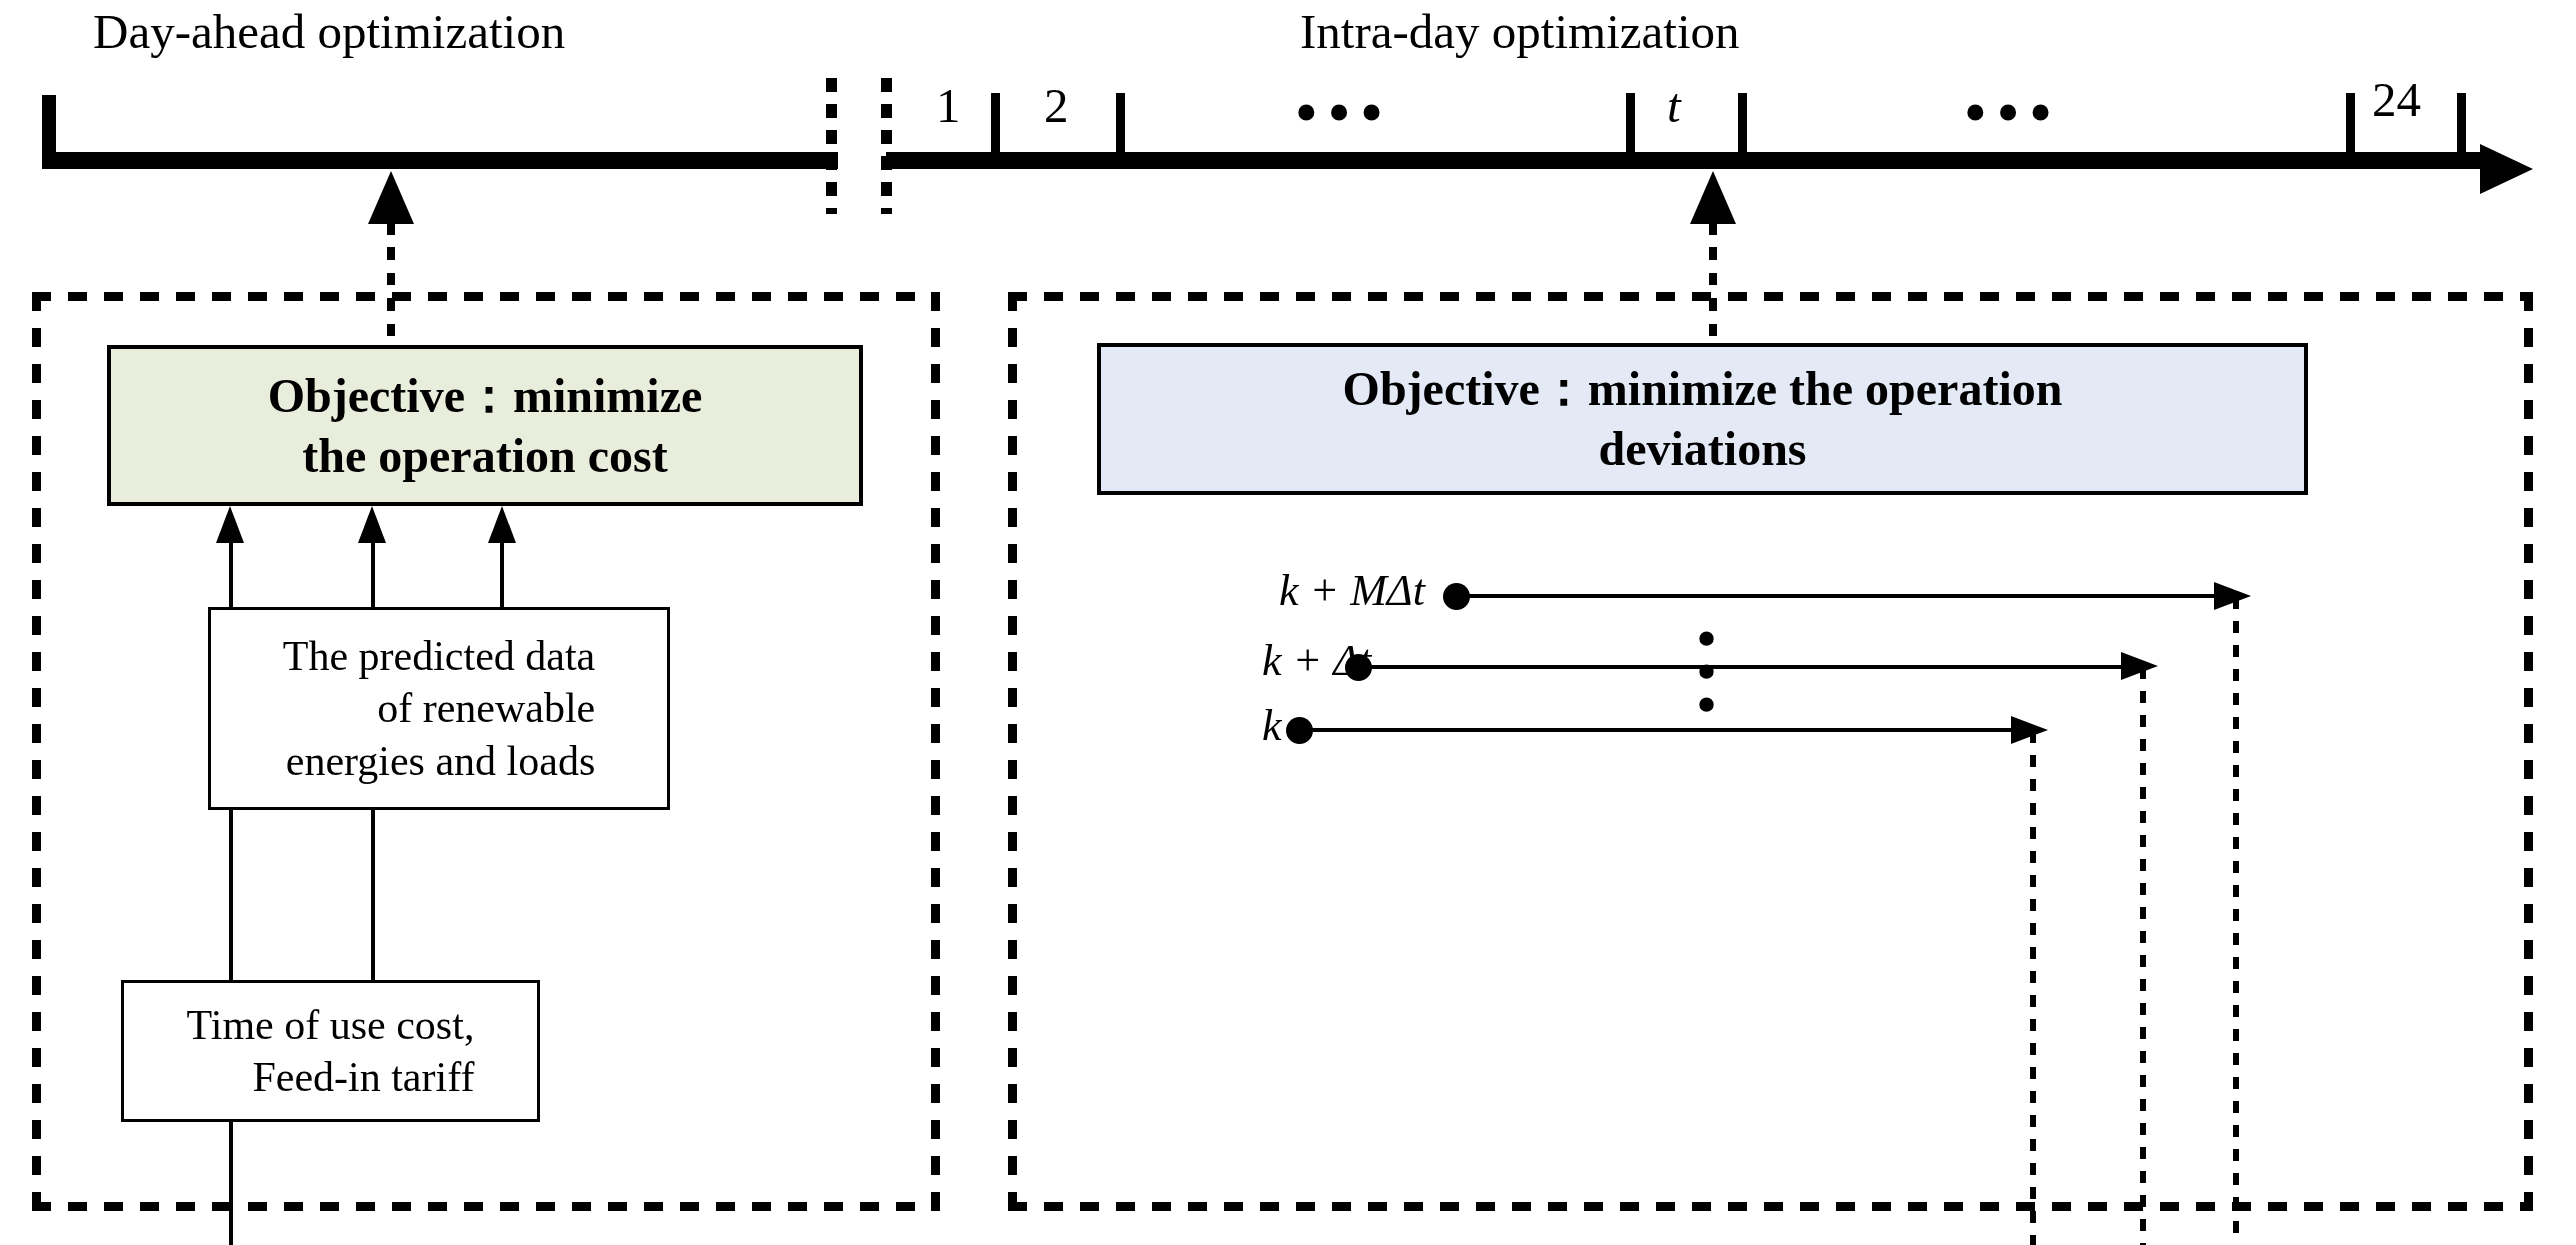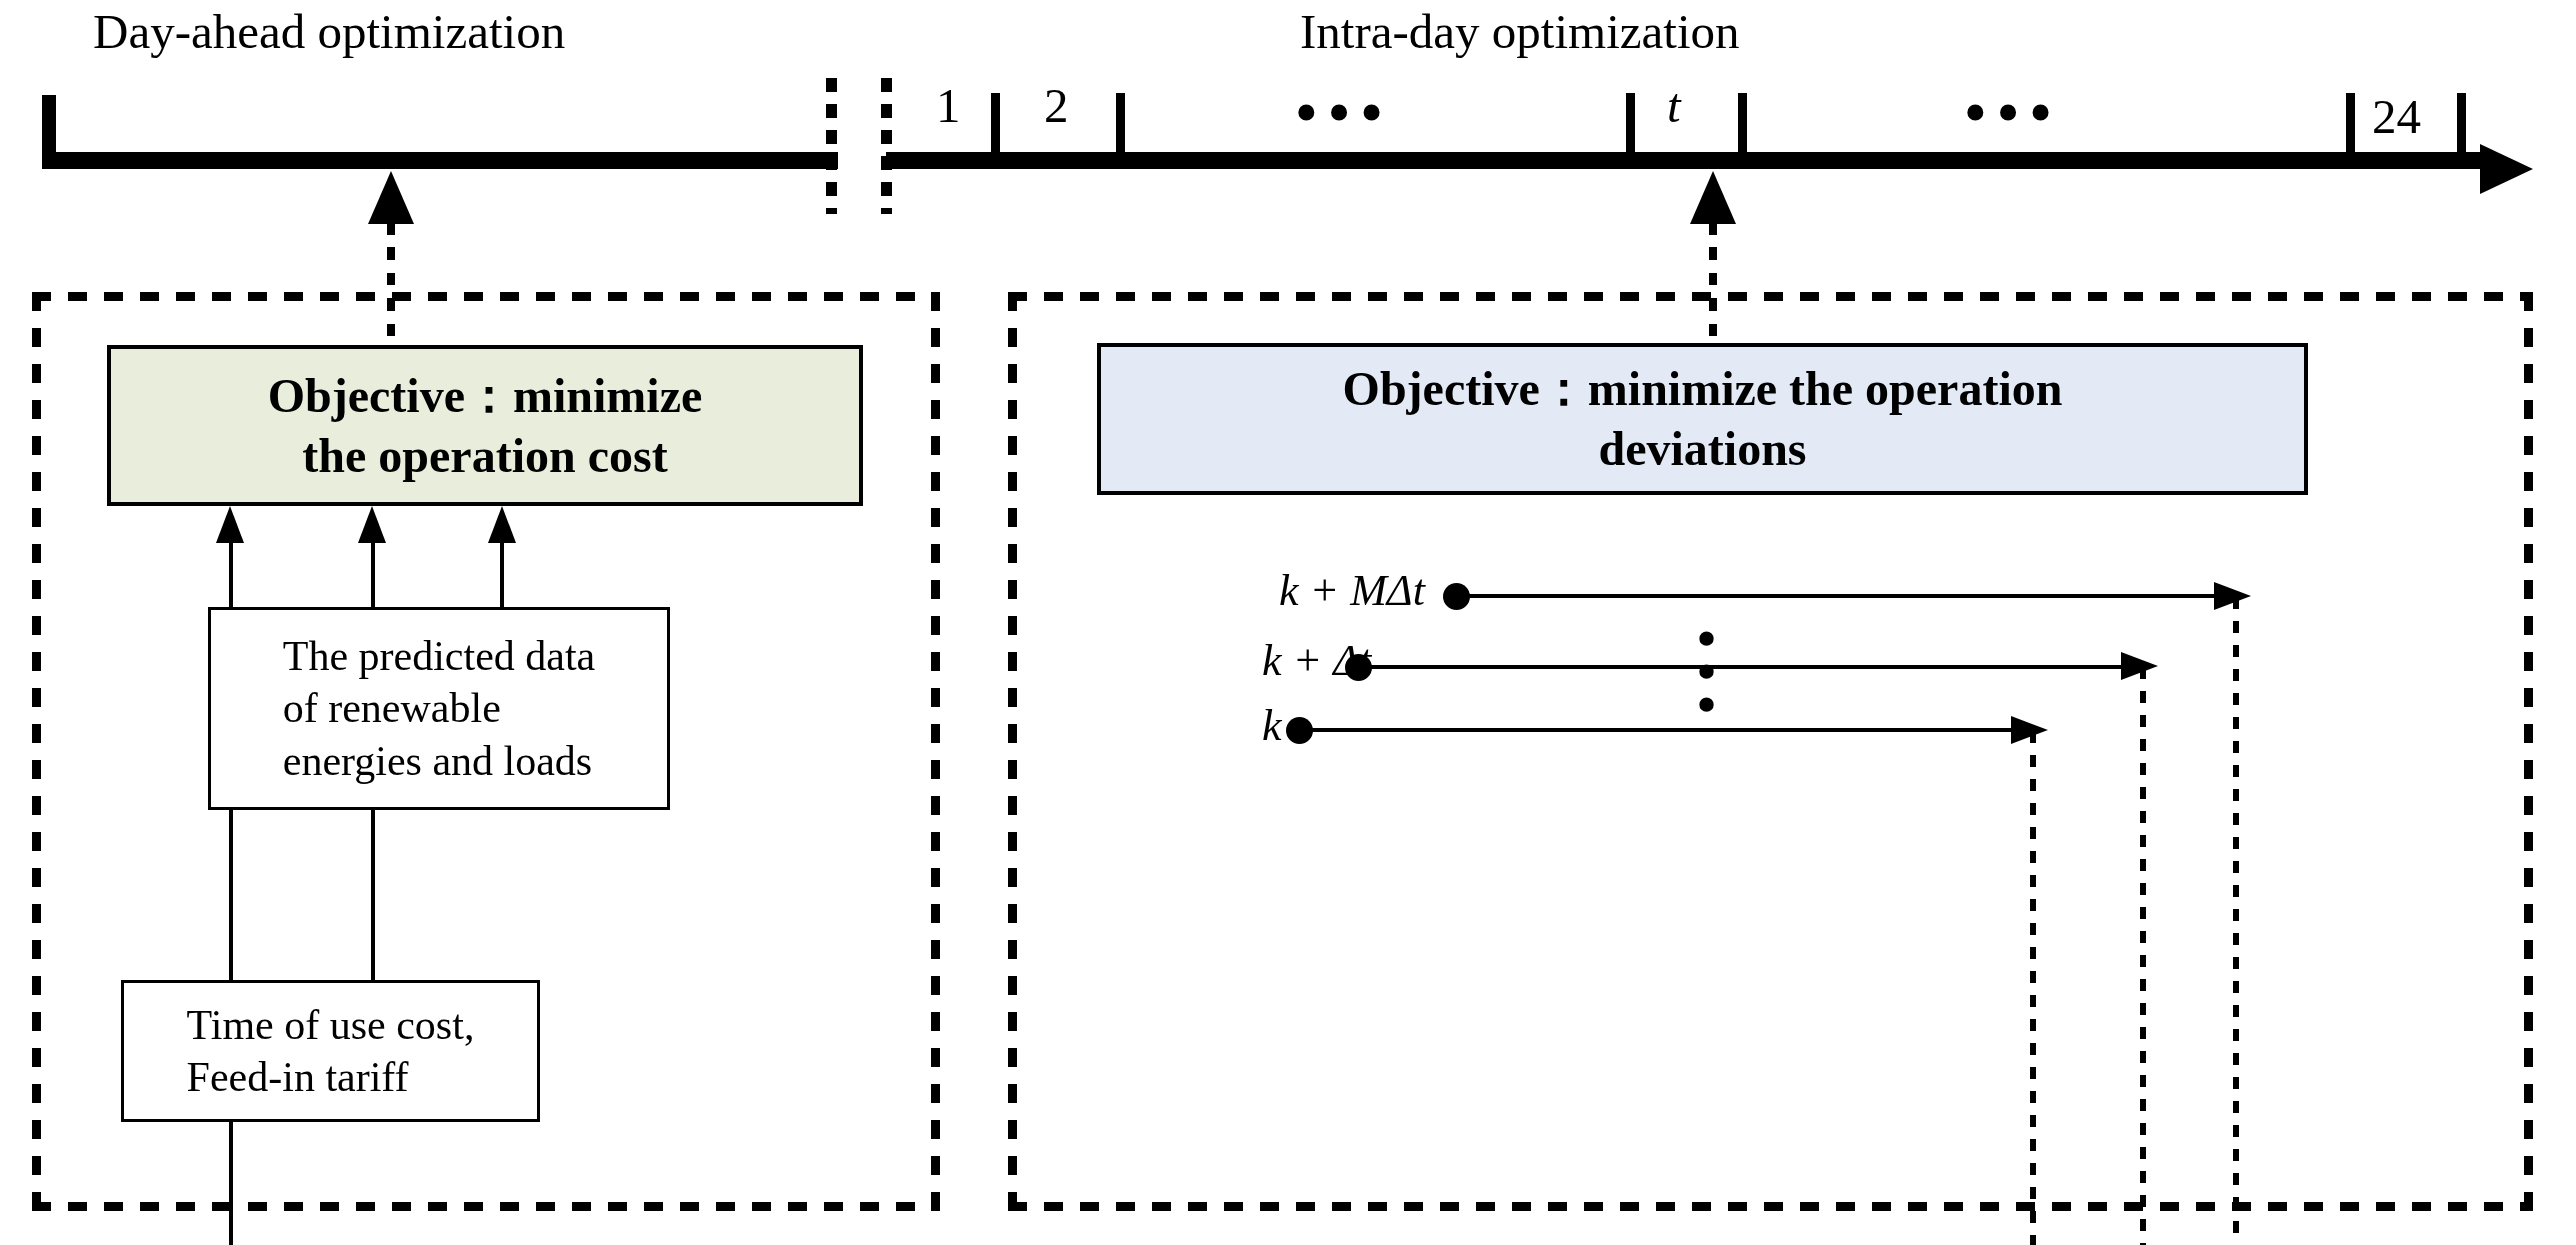--- a/index.html
+++ b/index.html
@@ -24,21 +24,21 @@
        repeating-linear-gradient(to right,#000 0 18.6px,transparent 18.6px 36px) left top/100% 9.3px no-repeat,
        repeating-linear-gradient(to right,#000 0 18.6px,transparent 18.6px 36px) left bottom/100% 9.3px no-repeat,
        repeating-linear-gradient(to bottom,#000 0 18.6px,transparent 18.6px 36px) left top/9.3px 100% no-repeat,
        repeating-linear-gradient(to bottom,#000 0 18.6px,transparent 18.6px 36px) right top/9.3px 100% no-repeat;
      pointer-events:none;}
   
   .obj-box{position:absolute;border:4.2px solid #000;display:flex;align-items:center;
            justify-content:center;text-align:center;font-weight:700;font-size:48px;
            line-height:1.24;box-sizing:border-box;padding:8.5px 13.6px;}
   .plain-box{position:absolute;border:3.4px solid #000;background:#fff;display:flex;
-             align-items:center;justify-content:center;text-align:left;
+             align-items:center;justify-content:center;text-align:right;
              font-size:42px;line-height:1.25;box-sizing:border-box;padding:5.1px 10.2px;}
   
   .vline{position:absolute;background:#000;width:4.2px;}
   .hline{position:absolute;background:#000;height:4.2px;}
   .uparrow{position:absolute;width:0;height:0;border-left:14.4px solid transparent;
            border-right:14.4px solid transparent;border-bottom:37px solid #000;}
   .rarrow{position:absolute;width:0;height:0;border-top:14.4px solid transparent;
           border-bottom:14.4px solid transparent;border-left:37px solid #000;}
   
   .vdash-thin{position:absolute;width:7.6px;
@@ -73,21 +73,21 @@
   <div class="tick" style="left:991px;top:93px;height:61px;"></div>
   <div class="tick" style="left:1116px;top:93px;height:61px;"></div>
   <div class="tick" style="left:1626px;top:93px;height:61px;"></div>
   <div class="tick" style="left:1738px;top:93px;height:61px;"></div>
   <div class="tick" style="left:2346px;top:93px;height:61px;"></div>
   <div class="tick" style="left:2457px;top:93px;height:61px;"></div>
 
   <div class="tick-lab" style="left:936px;top:81px;">1</div>
   <div class="tick-lab" style="left:1044px;top:81px;">2</div>
   <div class="tick-lab math" style="left:1667px;top:81px;">t</div>
-  <div class="tick-lab" style="left:2372px;top:92px;">24</div>
+  <div class="tick-lab" style="left:2372px;top:75px;">24</div>
 
   <div class="dots3" style="left:1296px;top:83px;">•••</div>
   <div class="dots3" style="left:1965px;top:83px;">•••</div>
 
   <div class="uparrow-big" style="left:368px;top:171px;"></div>
   <div class="vdash-thin" style="left:387px;top:222px;height:161px;"></div>
 
   <div class="uparrow-big" style="left:1690px;top:171px;"></div>
   <div class="vdash-thin" style="left:1709px;top:222px;height:161px;"></div>
 </div>

